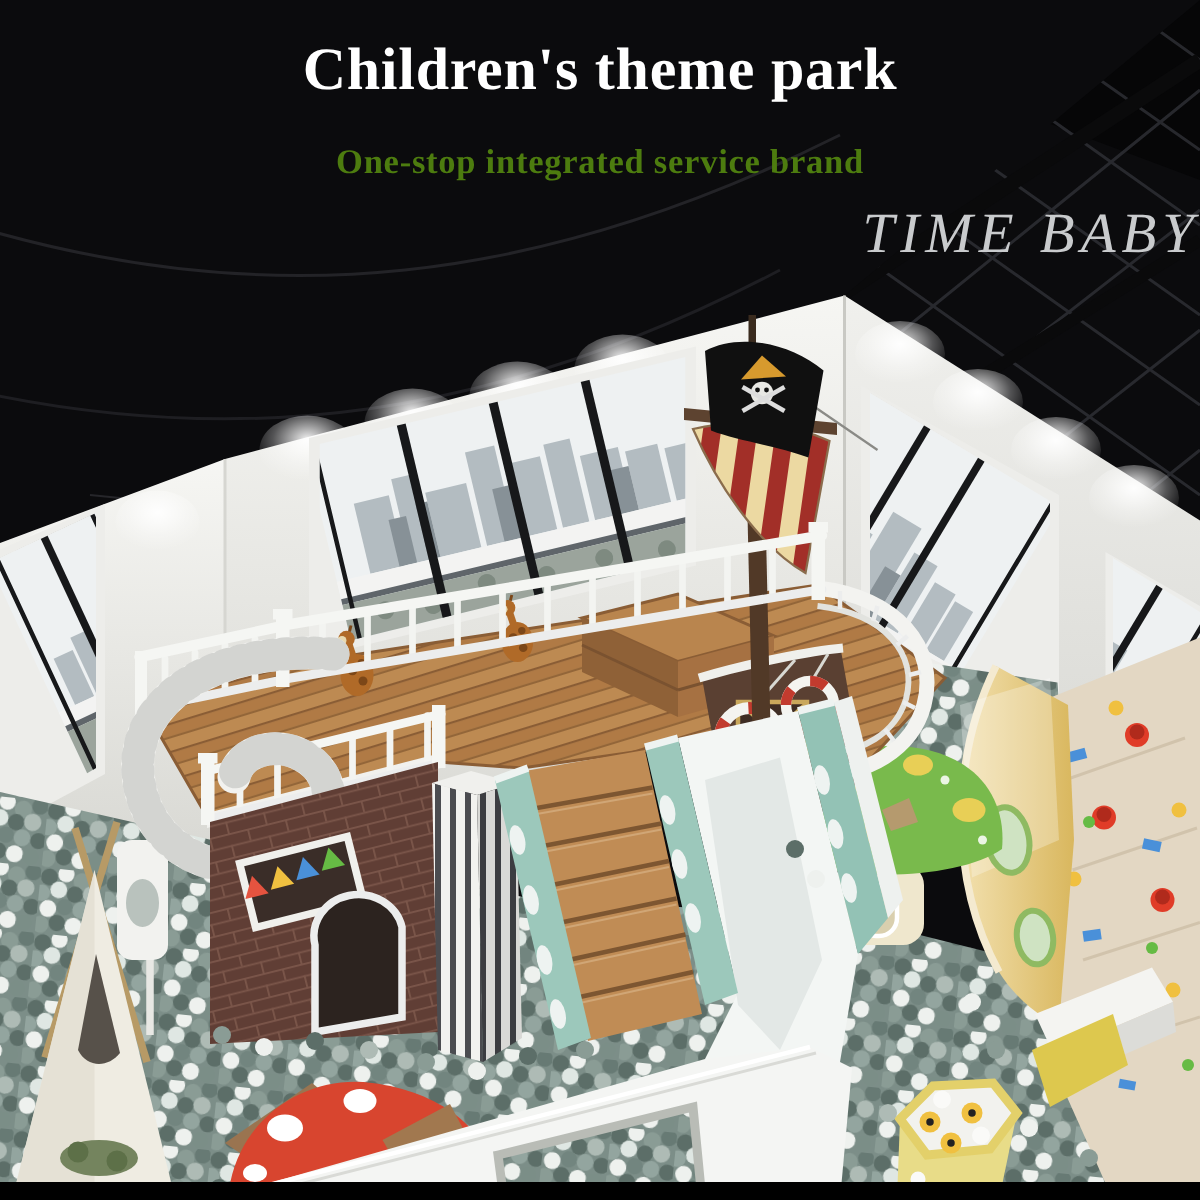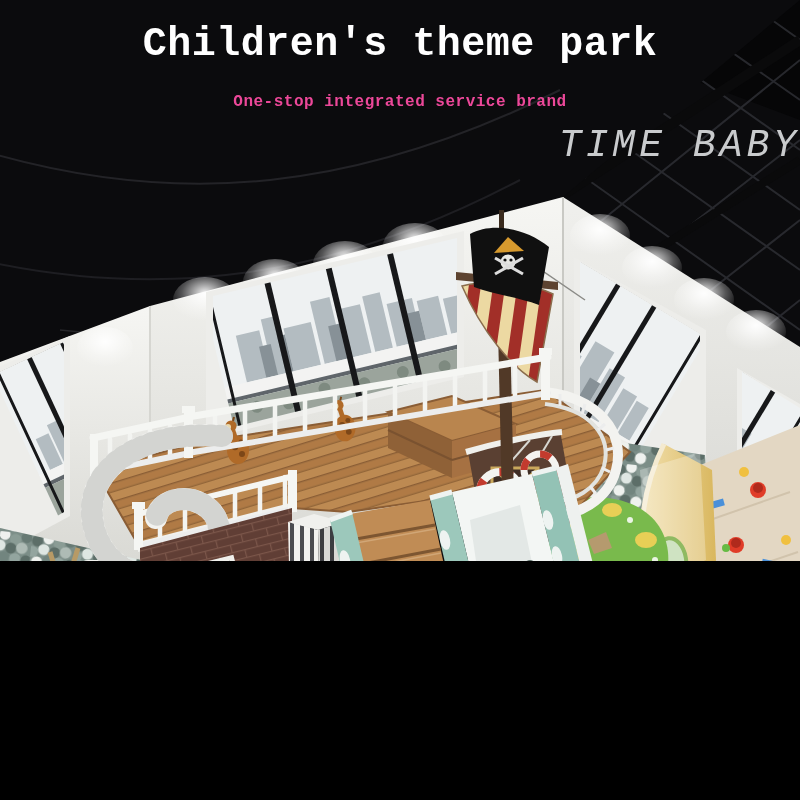--- a/index.html
+++ b/index.html
@@ -1,21 +1,21 @@
 <!DOCTYPE html>
 <html><head>
 <meta charset="utf-8">
 <style>
   html,body{margin:0;padding:0;background:#000;}
-  .stage{position:relative;width:800px;height:561px;overflow:hidden;background:#0b0b0d;
-         font-family:Liberation Mono, monospace;}
+  .stage{position:relative;width:800px;height:788px;overflow:hidden;background:#0b0b0d;
+         font-family:Liberation Serif, serif;}
   .stage svg{position:absolute;inset:0;display:block;}
   .overlay{position:absolute;top:0;left:0;width:100%;text-align:center;pointer-events:none;}
   .title{margin-top:22px;font-size:40px;font-weight:800;color:#ffffff;letter-spacing:.5px;}
-  .subtitle{margin-top:26px;font-size:16px;font-weight:700;color:#ec4899;letter-spacing:.5px;}
+  .subtitle{margin-top:26px;font-size:23px;font-weight:700;color:#4d7c0f;letter-spacing:.5px;}
   .brand{margin-top:13px;font-size:38px;font-style:italic;font-weight:400;color:#c9cbcd;letter-spacing:4px;text-align:right;}
 </style>
 </head>
 <body>
 
 <div class="stage">
 <svg viewBox="0 0 800 800" width="800" height="800">
   <defs>
     <linearGradient id="wallGrad" x1="0" y1="0" x2="0" y2="1">
       <stop offset="0" stop-color="#f6f6f3"></stop>

